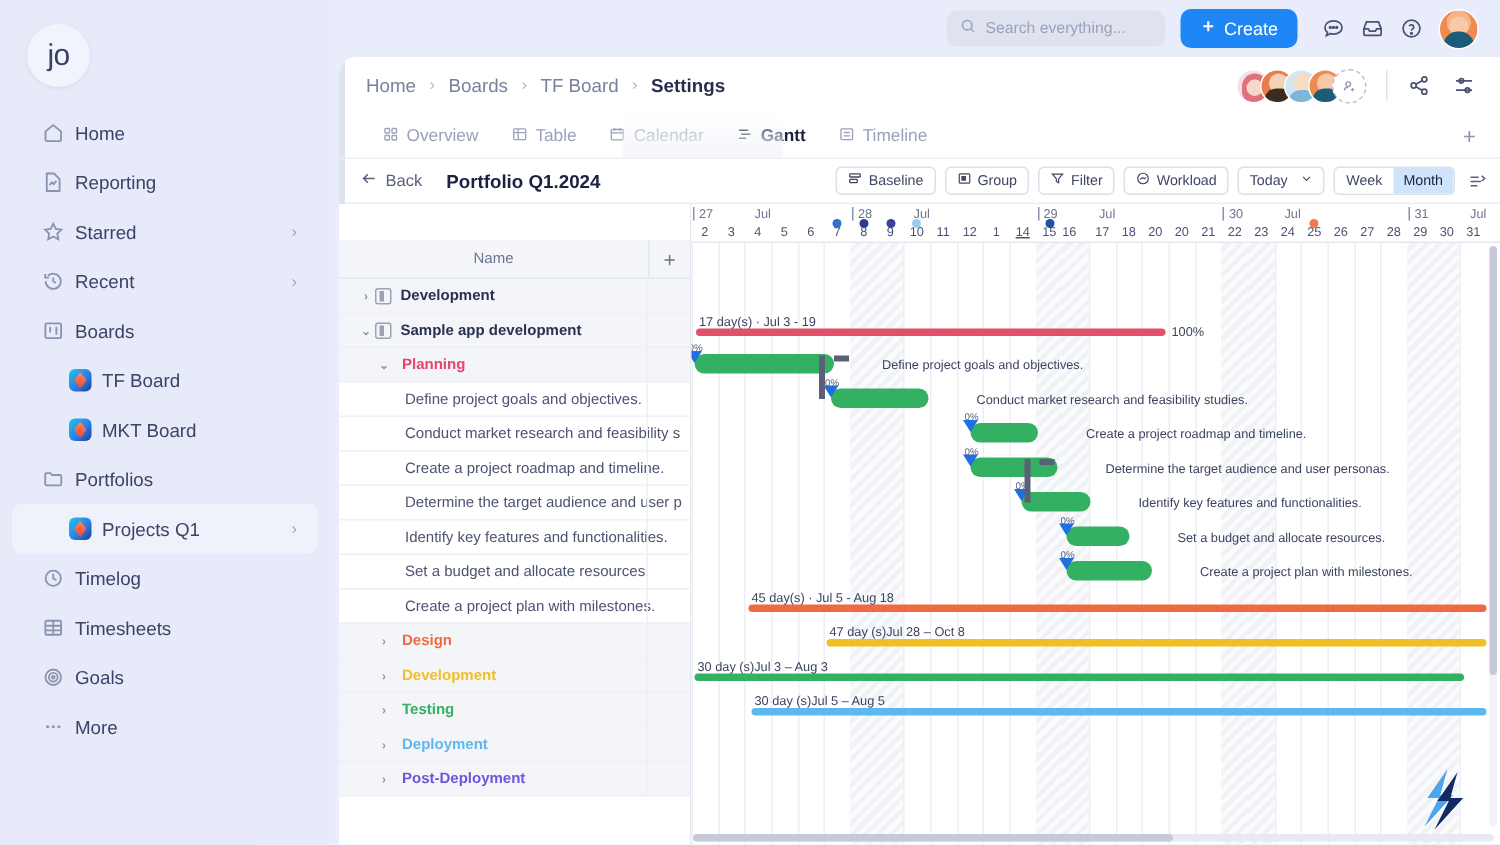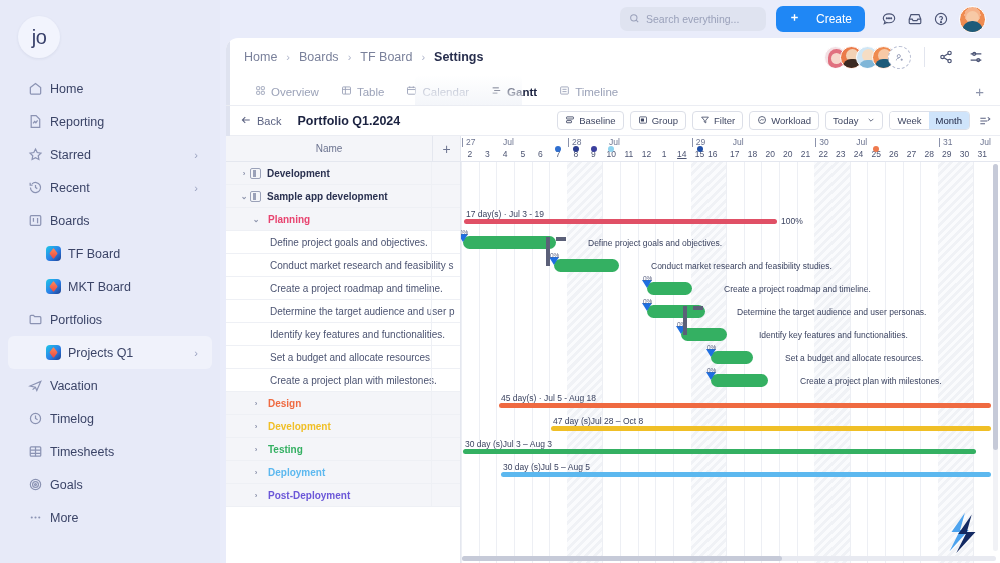--- a/index.html
+++ b/index.html
@@ -72,21 +72,21 @@
   .topbar-spacer { flex: 1; }
   .search-box {
     width: 146px; height: 24px; border-radius: 7px;
     background: #dfe3f0; display: flex; align-items: center;
     gap: 6px; padding: 0 9px; color: #9aa1ba; font-size: 10.5px;
     cursor: text;
   }
   .create-btn {
     height: 26px; border-radius: 7px; background: #1f87f5;
     color: #fff; font-size: 12px; display: flex; align-items: center;
-    gap: 16px; padding: 0 13px; cursor: pointer; font-weight: 500;
+    gap: 5px; padding: 0 13px; cursor: pointer; font-weight: 500;
   }
   .ticon { color: #4a5374; cursor: pointer; display:flex; align-items:center; }
   .avatar-top {
     width: 27px; height: 27px; border-radius: 50%;
     background: radial-gradient(circle at 50% 32%, #f6b28a 0 38%, #ef8b50 38% 100%);
     position: relative; overflow: hidden; cursor: pointer;
     border: 1.5px solid #fff;
   }
   .avatar-top::before{content:"";position:absolute;left:50%;top:18%;width:13px;height:13px;margin-left:-6.5px;border-radius:50%;background:#f7c9a6;}
   .avatar-top::after{content:"";position:absolute;left:50%;top:56%;width:21px;height:16px;margin-left:-10.5px;border-radius:10px 10px 0 0;background:#1d5b7a;}
@@ -169,21 +169,21 @@
   .seg > div { padding: 0 7px; font-size: 9.5px; color: #3f4763; display: flex; align-items: center; cursor: pointer; background:#fff;}
   .seg > div.on { background: #cfe4fb; color: #1b2240; }
   .tool-end { color: #5a6180; margin-left: 2px; cursor: pointer; display:flex;}
 
   
   .g-body { flex: 1; display: flex; position: relative; overflow: hidden; }
 
   .g-left { width: 235px; flex: 0 0 235px; border-right: 1px solid #e4e7ef; background:#fff; }
   .g-left-head {
     height: 26px; background: #f4f5f9; border-bottom: 1px solid #e4e7ef;
-    display: flex; align-items: center; position: relative;
+    display: flex; align-items: center; position: relative; margin-top: 24px;
   }
   .g-left-head .nm { flex: 1; text-align: center; font-size: 10px; color: #6c7490; }
   .g-left-head .addcol { width: 28px; border-left: 1px solid #e4e7ef; height: 100%; display:flex;align-items:center;justify-content:center;color:#6c7490;font-size:14px;cursor:pointer;}
   .trow {
     height: 23px; display: flex; align-items: center;
     border-bottom: 1px solid #eef0f5; font-size: 10px;
     position: relative; cursor: pointer;
   }
   .trow .caret { width: 12px; text-align:center; font-size: 8px; color: #8b92ab; }
   .trow .bico { width: 11px; height: 11px; border: 1.3px solid #9aa1b8; border-radius: 2px; position: relative; margin-right: 6px; flex:0 0 11px;}
@@ -295,29 +295,20 @@
             </svg>
         </span>
         <span class="lbl">Portfolios</span>
       </div>
       <div class="nav-item sub active-soft">
         <span class="board-ico"></span>
         <span class="lbl">Projects Q1</span>
         <span class="chev">›</span>
       </div>
 
-      <div class="nav-item">
-        <span class="ico">
-          <svg width="15" height="15" viewBox="0 0 16 16" fill="none" stroke="currentColor" stroke-width="1.3">
-              <path d="M2.2 8.6l11.4-5-4.2 9.6-1.5-3.4z"></path>
-              <path d="M8 9.8l-3.1 2.6"></path>
-            </svg>
-        </span>
-        <span class="lbl">Vacation</span>
-      </div>
       <div class="nav-item">
         <span class="ico">
           <svg width="15" height="15" viewBox="0 0 16 16" fill="none" stroke="currentColor" stroke-width="1.3">
               <circle cx="8" cy="8" r="5.4"></circle>
               <path d="M8 4.8V8l2.2 1.4"></path>
             </svg>
         </span>
         <span class="lbl">Timelog</span>
       </div>
       <div class="nav-item">

